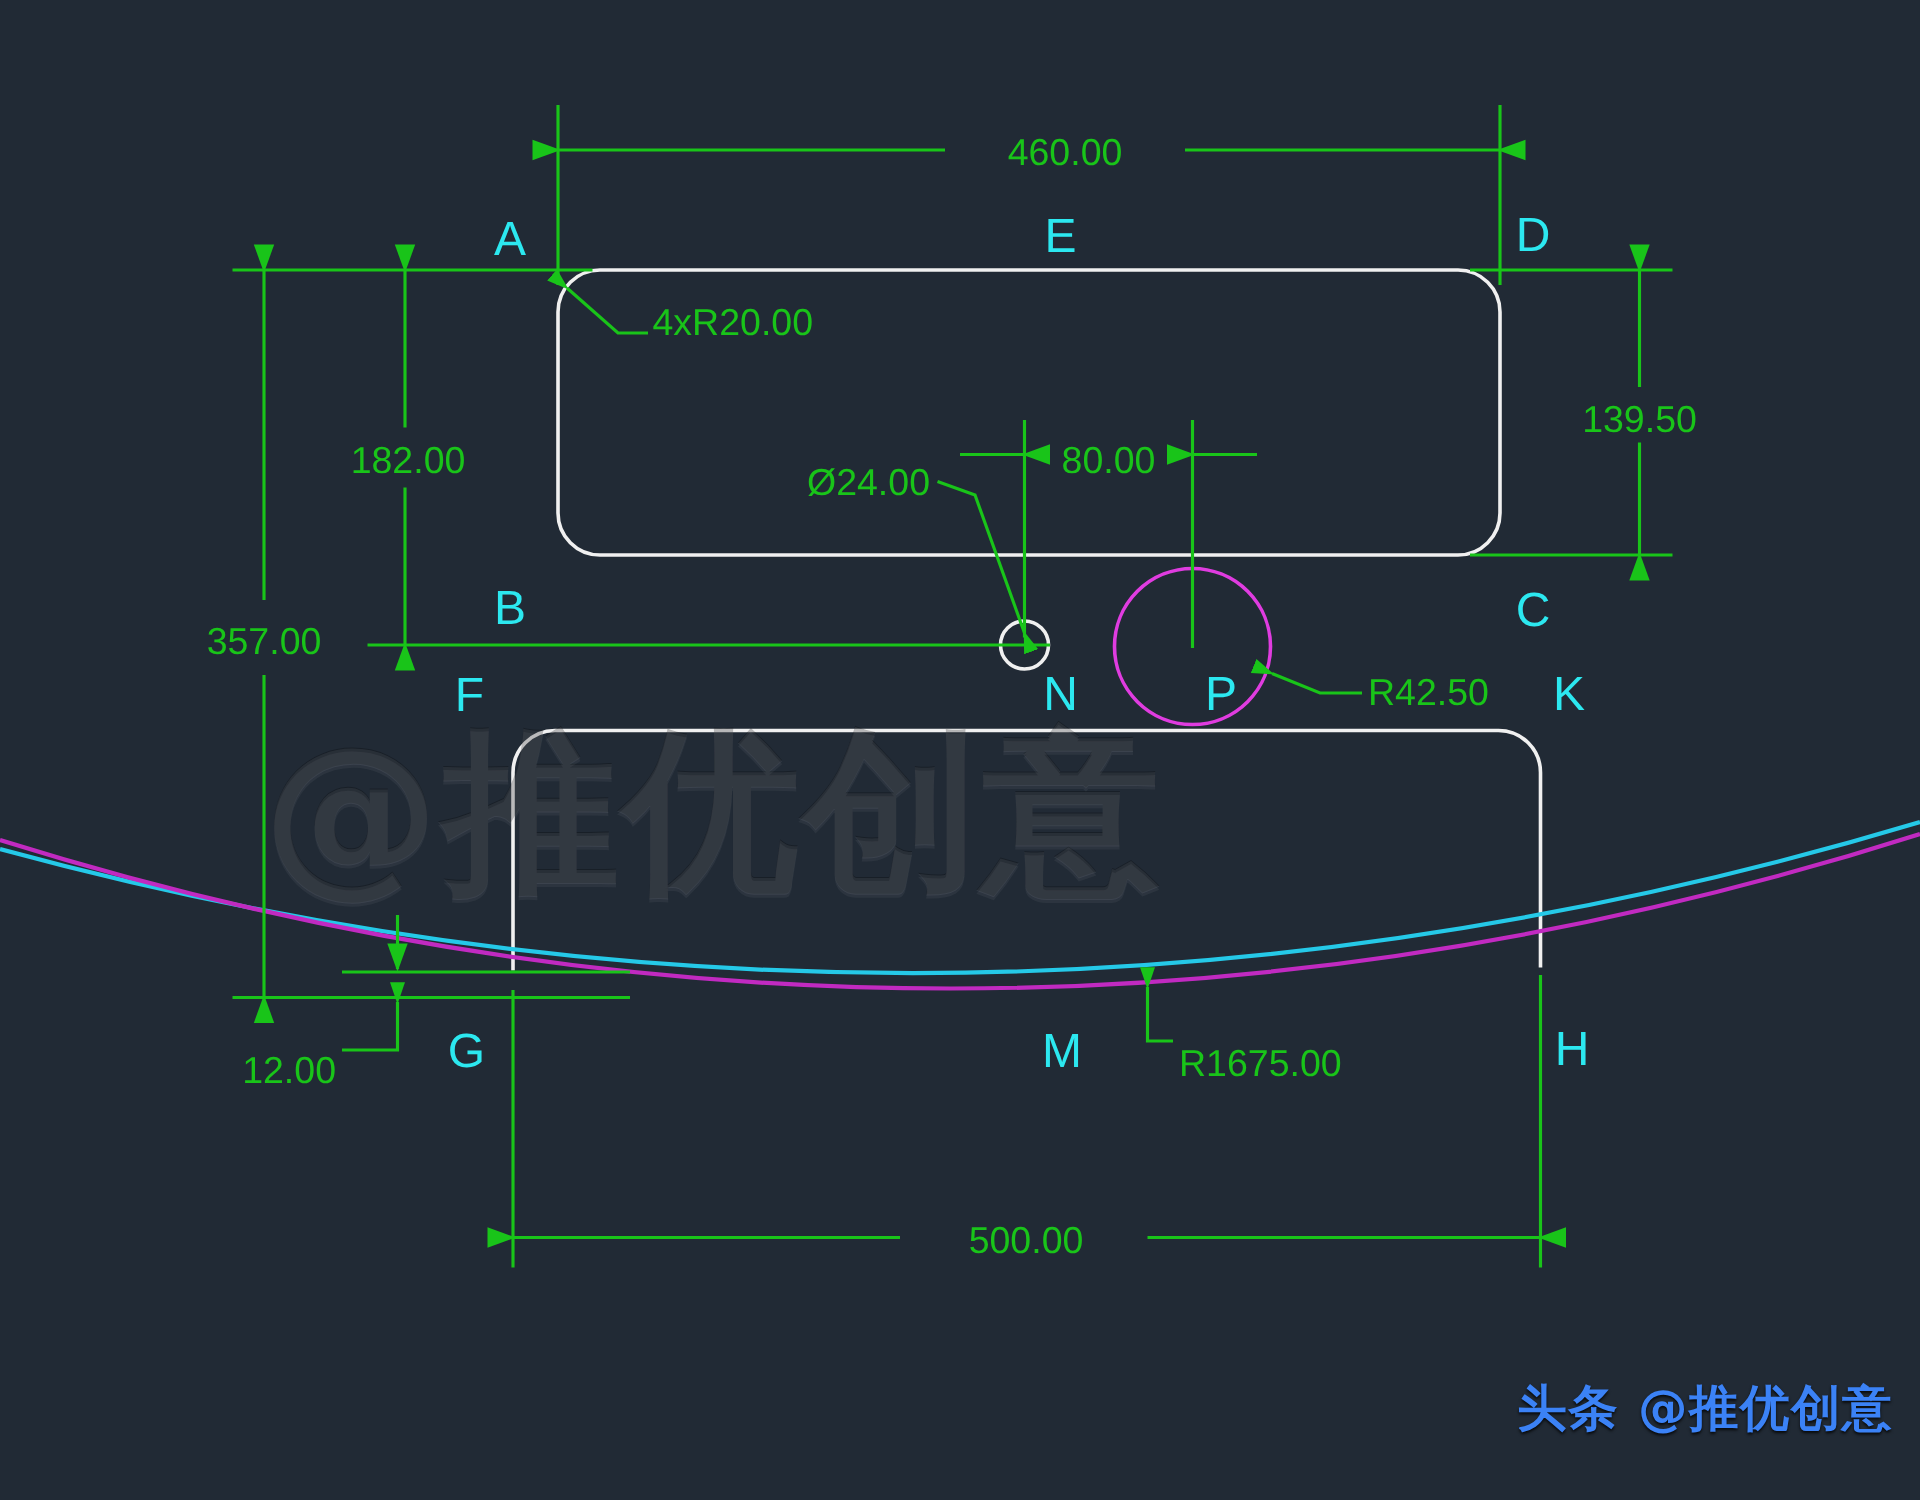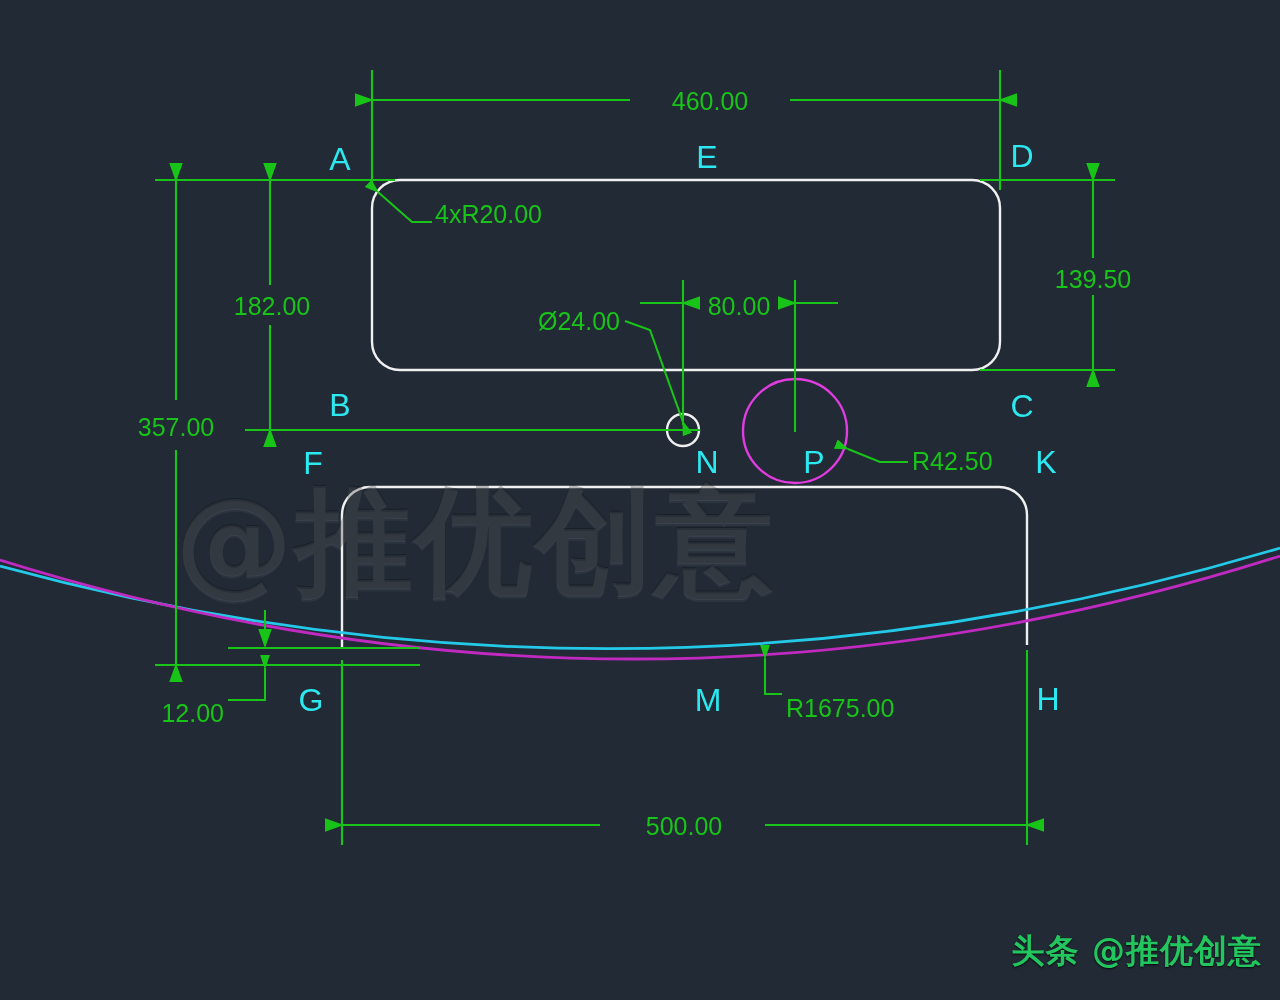--- a/index.html
+++ b/index.html
@@ -30,25 +30,25 @@
     font-weight:bold;
     letter-spacing:2px;
     color:rgba(215,222,230,0.085);
     text-shadow:0 2px 0 rgba(255,255,255,0.05), 0 -1px 0 rgba(0,0,0,0.25);
     white-space:nowrap;
     pointer-events:none;
     user-select:none;
   }
   .wm-corner{
     position:absolute;
-    right:18px; bottom:6px;
+    right:18px; bottom:18px;
     font-family:"DejaVu Sans", sans-serif;
     font-size:33px;
     font-weight:bold;
-    color:#22c55e;
+    color:#3b82f6;
     letter-spacing:1px;
     text-shadow:0 1px 2px rgba(0,0,0,0.8);
     white-space:nowrap;
     user-select:none;
   }
   text{ user-select:none; }
 </style>
 </head>
 <body>
 

